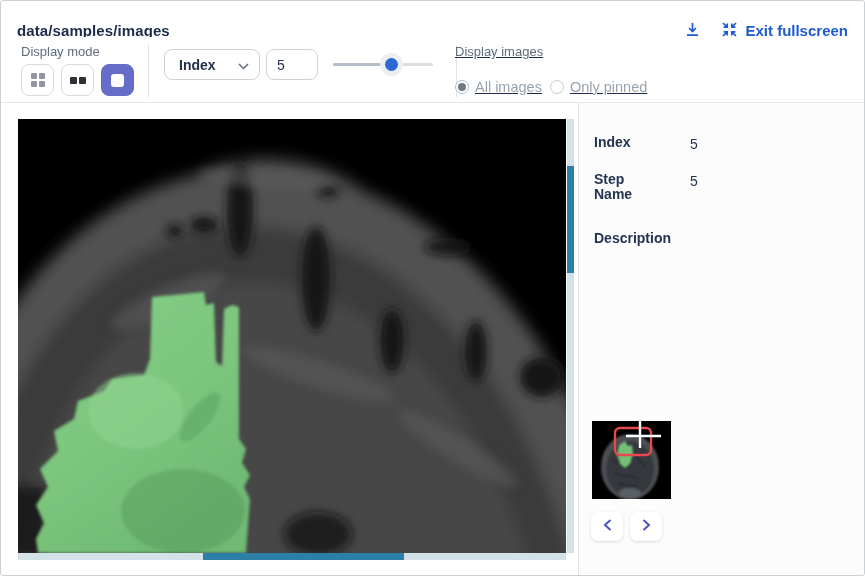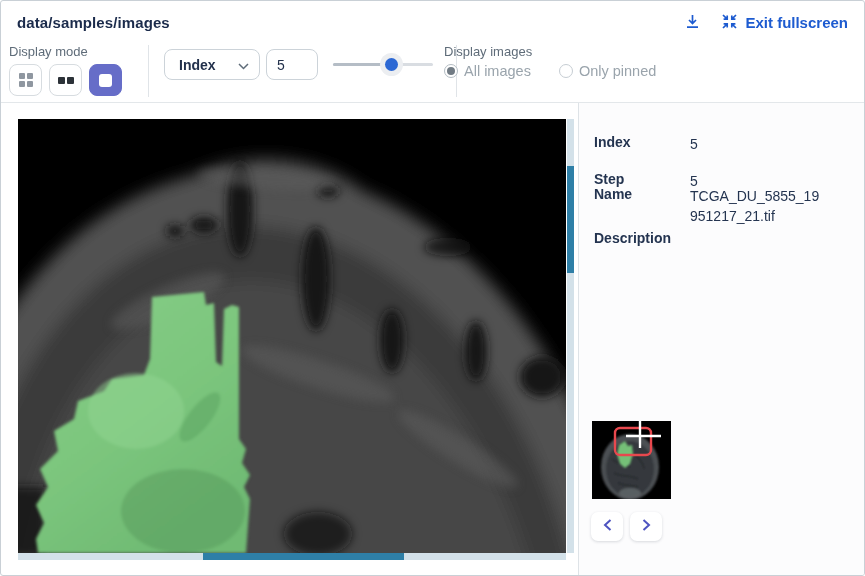--- a/index.html
+++ b/index.html
@@ -7,35 +7,35 @@
   body { font-family:"Liberation Sans", sans-serif; }
 
   .widget {
     position:relative; width:865px; height:576px;
     background:#fff; border:1px solid #c9d0d6; border-radius:3px;
     overflow:hidden; color:#1c2b4a;
   }
 
   
   .hdr {
-    position:absolute; top:4px; left:0; right:0; height:36px;
+    position:absolute; top:12px; left:0; right:0; height:36px;
     display:flex; align-items:center; padding:0 16px;
     border-bottom:1px solid #e3e7ea; background:#fff;
   }
   .hdr-title { font-size:15px; font-weight:700; color:#1b2b4b; letter-spacing:.1px; }
   .hdr-actions { margin-left:auto; display:flex; align-items:center; gap:20px; }
   .icon-btn { display:flex; align-items:center; justify-content:center; cursor:pointer; background:none; border:none; }
   .exit-btn { display:flex; align-items:center; gap:7px; background:none; border:none; cursor:pointer;
               font-family:"Liberation Sans",sans-serif; font-size:15px; font-weight:700; color:#1d5bd0; }
 
   
   .toolbar { position:absolute; top:36px; left:0; right:0; height:66px; background:#fff; border-bottom:1px solid #e3e7ea; }
   .tb-label { font-size:13px; color:#5f6c79; }
   .grp { position:absolute; top:7px; }
-  .grp-mode { left:8px; }
+  .grp-mode { left:20px; }
   .mode-btns { display:flex; gap:7px; margin-top:5px; }
   .btn-mode { width:33px; height:32px; border:1px solid #d7dce0; border-radius:8px; background:#fff;
               display:flex; align-items:center; justify-content:center; cursor:pointer; }
   .btn-mode.selected { background:#666dc8; border-color:#666dc8; }
   .ic-grid { display:grid; grid-template-columns:6px 6px; gap:2px; }
   .ic-grid span { width:6px; height:6px; background:#8f97a0; border-radius:1px; }
   .ic-pair { display:flex; gap:2px; }
   .ic-pair span { width:7px; height:7px; background:#2c3238; border-radius:1px; }
   .ic-single { width:13px; height:13px; background:#fff; border-radius:3px; }
 
@@ -54,22 +54,22 @@
     padding:0 10px; font-family:"Liberation Sans",sans-serif; font-size:14px; color:#22304b; background:#fff;
   }
   .slider { position:relative; width:100px; height:31px; margin-left:15px; cursor:pointer; }
   .slider .track { position:absolute; top:14px; left:0; right:0; height:3px; border-radius:2px; background:#d9dde2; }
   .slider .fill  { position:absolute; top:14px; left:0; width:58%; height:3px; border-radius:2px; background:#b5bdc6; }
   .slider .thumb {
     position:absolute; top:9px; left:58%; width:13px; height:13px; margin-left:-6px;
     border-radius:50%; background:#2c68d4; box-shadow:0 0 0 5px #eceef1;
   }
 
-  .grp-disp { left:443px; }
-  .radio-row { display:flex; align-items:center; gap:28px; margin-top:4px; }
+  .grp-disp { left:454px;text-decoration:underline; }
+  .radio-row { display:flex; align-items:center; gap:8px; margin-top:20px; }
   .radio-item { display:flex; align-items:center; gap:6px; cursor:default; }
   .radio { position:relative; width:14px; height:14px; border-radius:50%; border:1px solid #b3bcc3; background:#fff; }
   .radio.checked::after { content:""; position:absolute; left:2px; top:2px; width:8px; height:8px; border-radius:50%; background:#717b84; }
   .radio.unchecked { border-color:#c6cdd3; }
   .radio-label { font-size:14.5px; color:#9aa4ac; }
 
   
   .canvas { position:absolute; left:17px; top:118px; width:548px; height:434px; background:#000; overflow:hidden; }
   .canvas svg { display:block; width:548px; height:434px; }
 
@@ -291,21 +291,20 @@
     <div class="meta-row row-index">
       <span class="meta-label">Index</span>
       <span class="meta-value">5</span>
     </div>
     <div class="meta-row row-step">
       <span class="meta-label">Step</span>
       <span class="meta-value">5</span>
     </div>
     <div class="meta-row row-name">
       <span class="meta-label">Name</span>
-      <span class="meta-value">TCGA_DU_5855_19951217_21.tif</span>
     </div>
     <div class="meta-row row-desc">
       <span class="meta-label">Description</span>
       <span class="meta-value"></span>
     </div>
 
 
     <div class="thumb-wrap">
       <svg width="79" height="78" viewBox="0 0 79 78">
         <defs>

